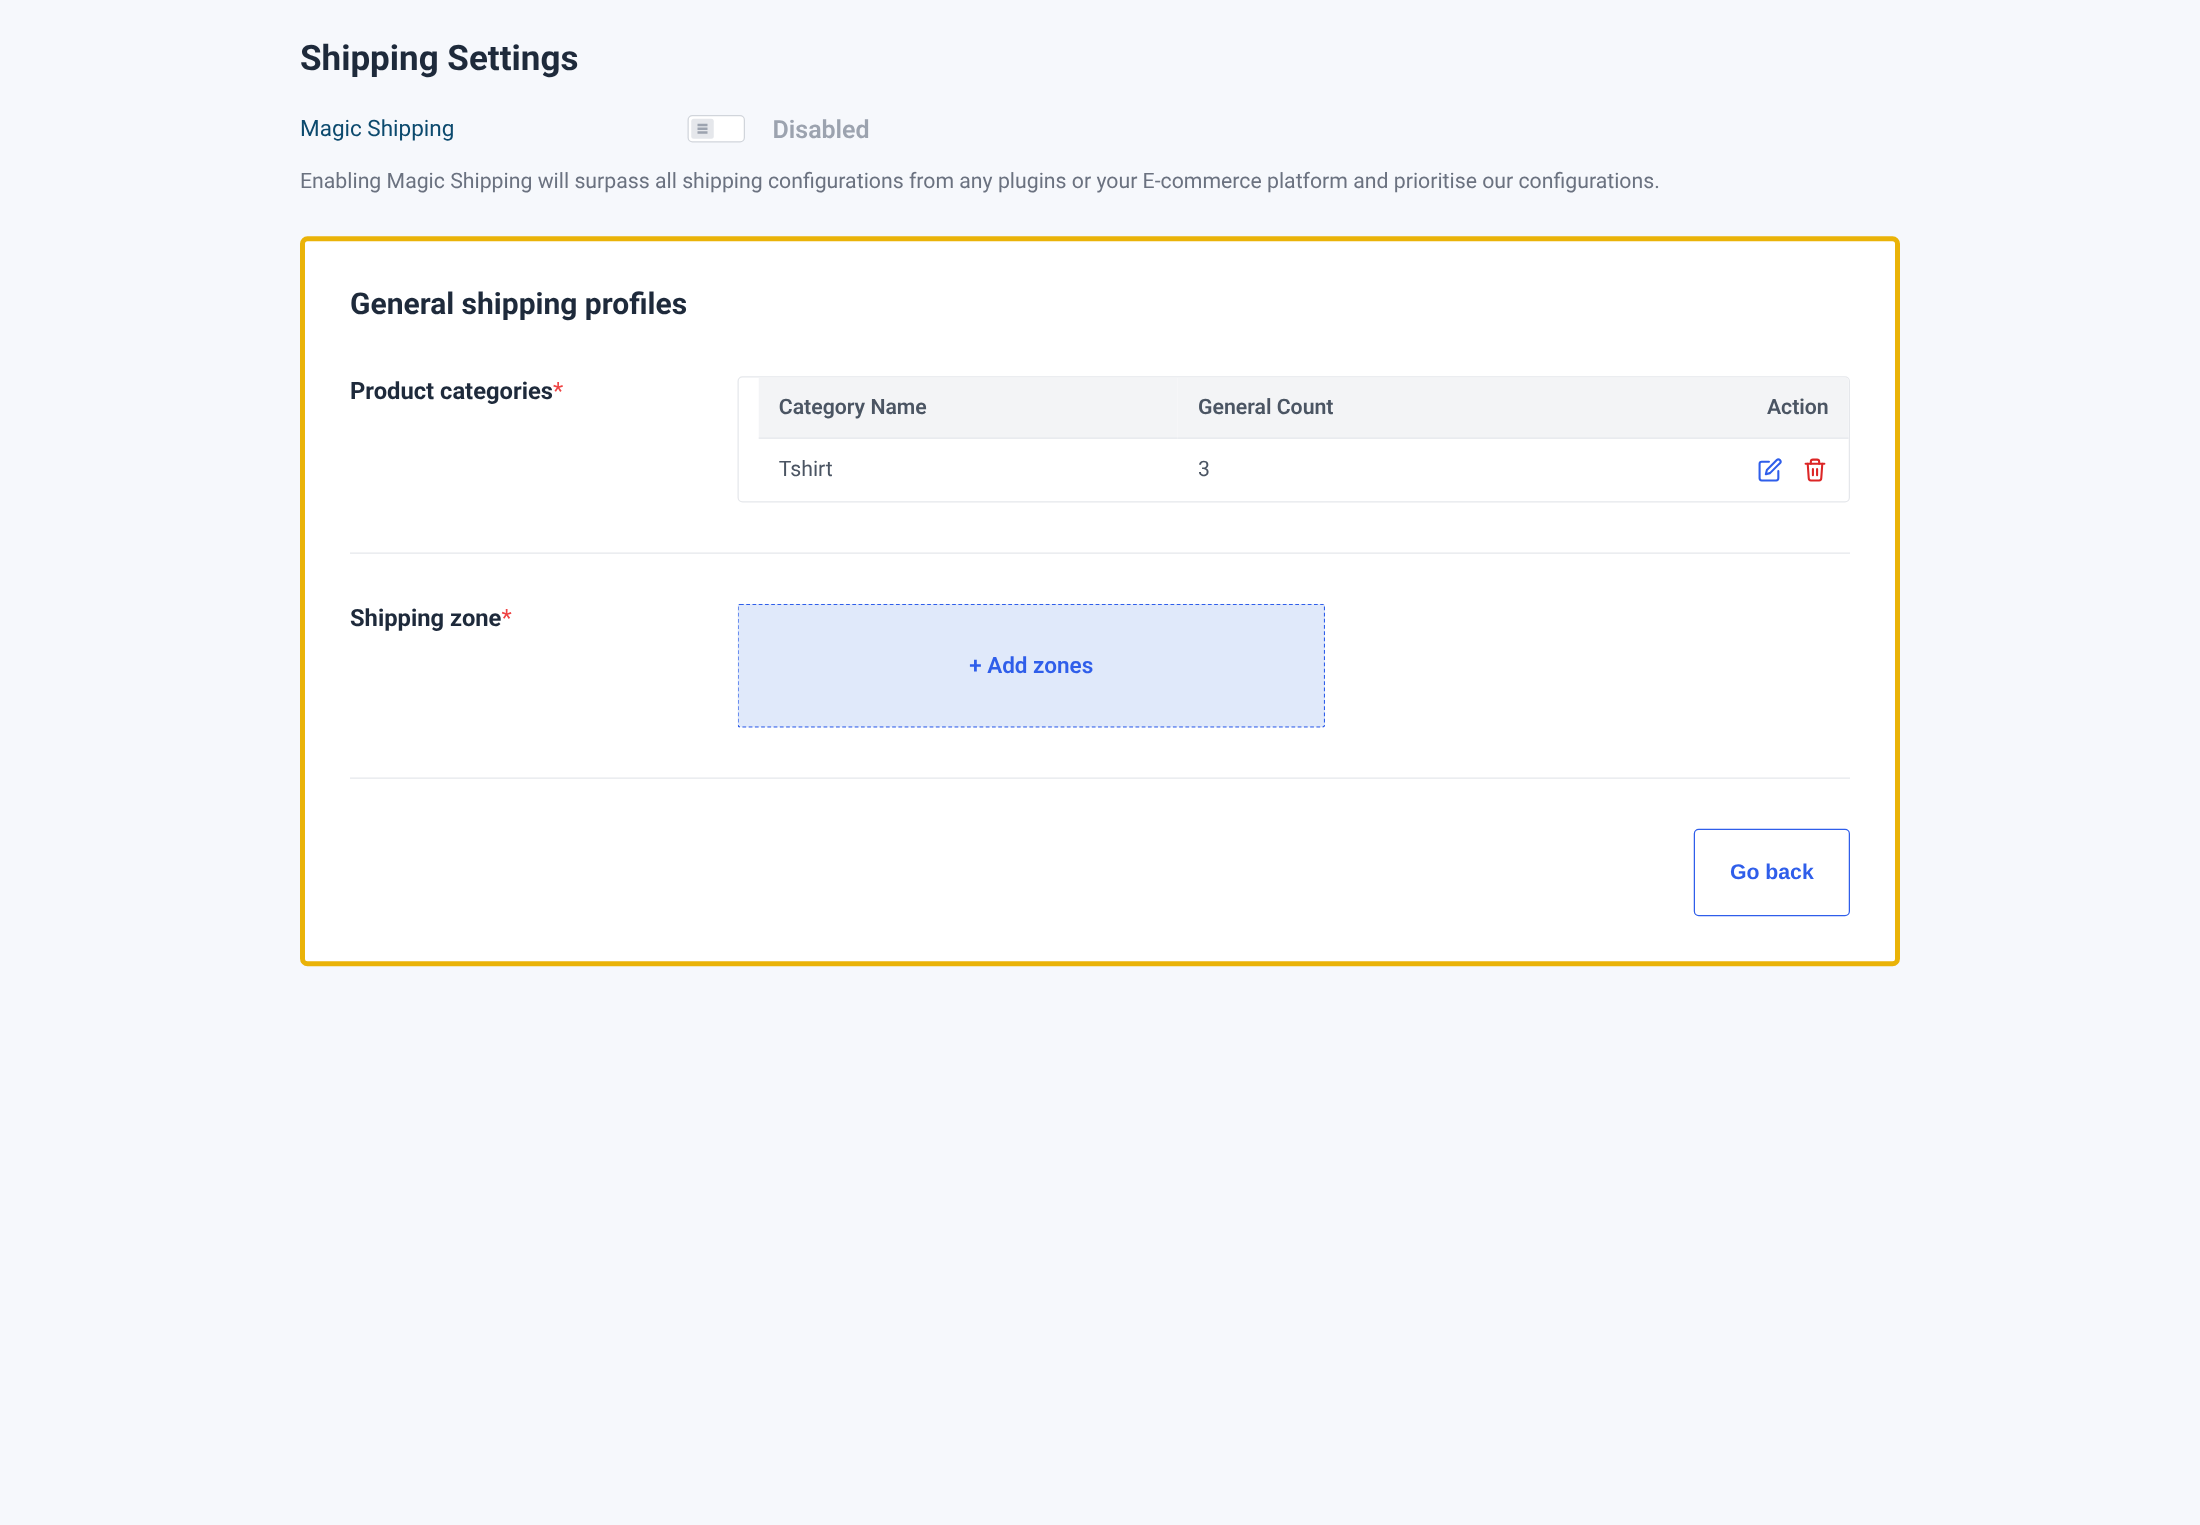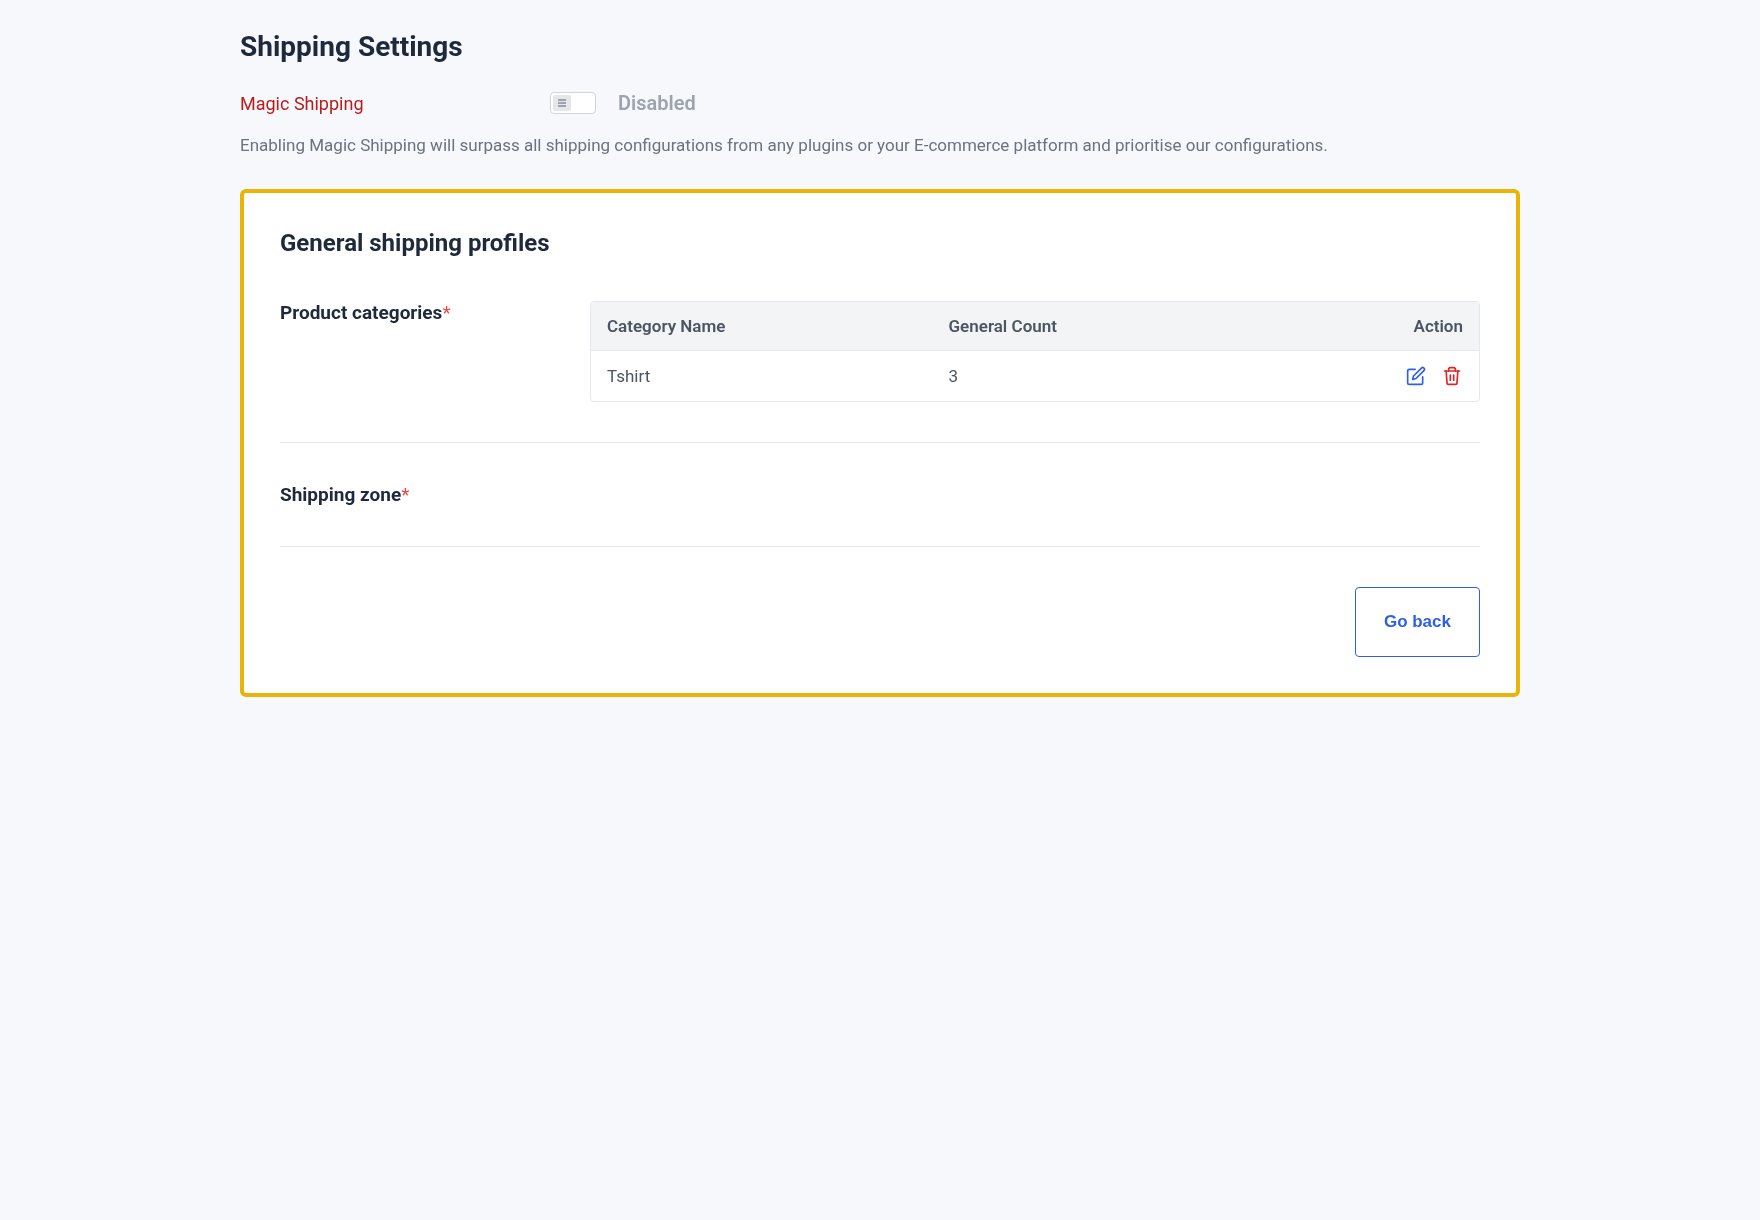--- a/index.html
+++ b/index.html
@@ -19,21 +19,21 @@
       color: #1e2a3b;
       margin-bottom: 28px;
     }
     .toggle-row {
       display: flex;
       align-items: center;
       margin-bottom: 18px;
     }
     .toggle-label {
       font-size: 18px;
-      color: #b91c1c;
+      color: #0c4a6e;
       width: 310px;
     }
     .toggle-switch {
       position: relative;
       width: 46px;
       height: 22px;
       background: #fff;
       border: 1px solid #d1d5db;
       border-radius: 4px;
       cursor: pointer;
@@ -102,20 +102,21 @@
     .section-content {
       flex: 1;
     }
     .table {
       width: 100%;
       border: 1px solid #e5e7eb;
       border-radius: 4px;
       overflow: hidden;
       border-collapse: separate;
       border-spacing: 0;
+      padding-left: 16px;
     }
     .table th {
       background: #f3f4f6;
       text-align: left;
       padding: 14px 16px;
       font-size: 17px;
       font-weight: 600;
       color: #4b5563;
       border-bottom: 1px solid #e5e7eb;
     }
@@ -224,19 +225,22 @@
             </tr>
           </tbody>
         </table>
       </div>
     </div>
 
     <div class="section-row">
       <div class="section-label">
         <span>Shipping zone</span><span class="required">*</span>
       </div>
+      <div class="section-content">
+        <div class="add-zone-box">+ Add zones</div>
+      </div>
     </div>
 
     <div class="footer-actions">
       <button class="btn-outline">Go back</button>
     </div>
   </div>
 </div>
 
 </body></html>

